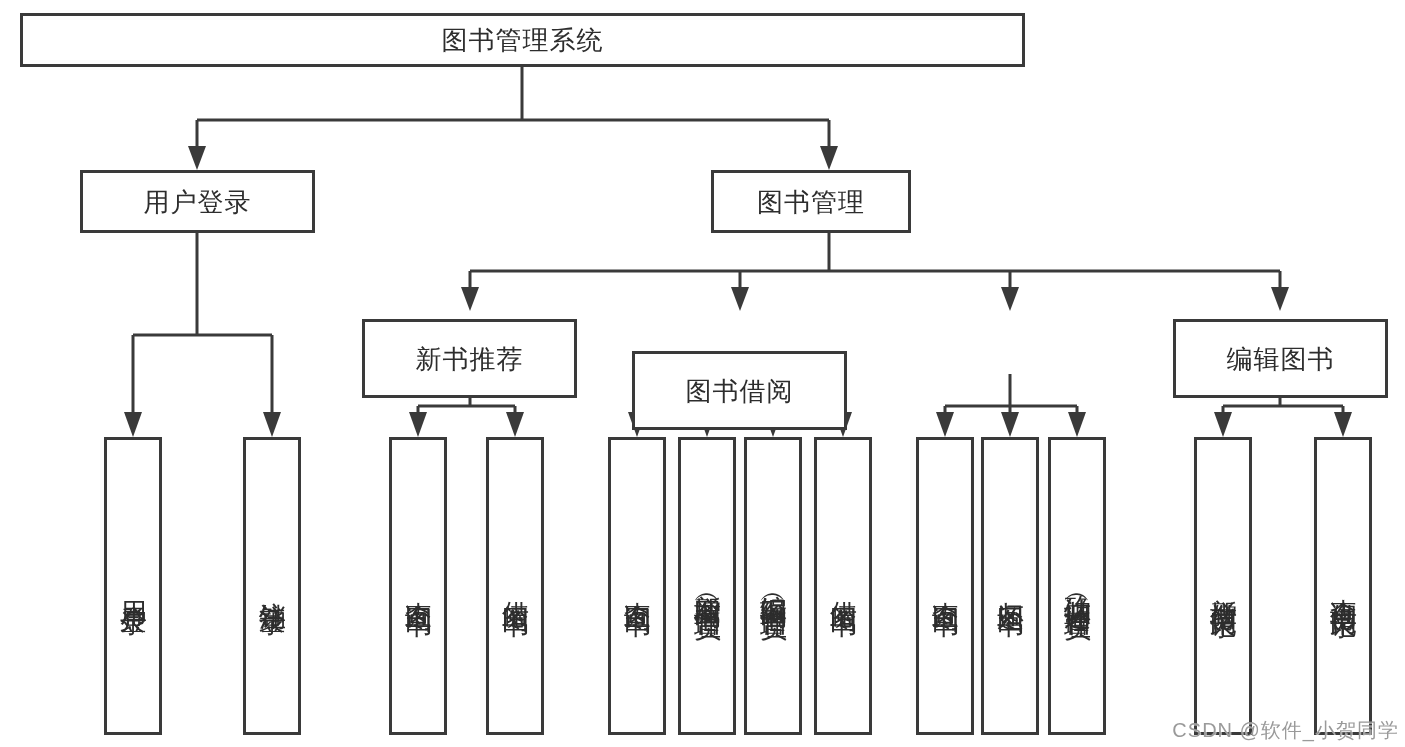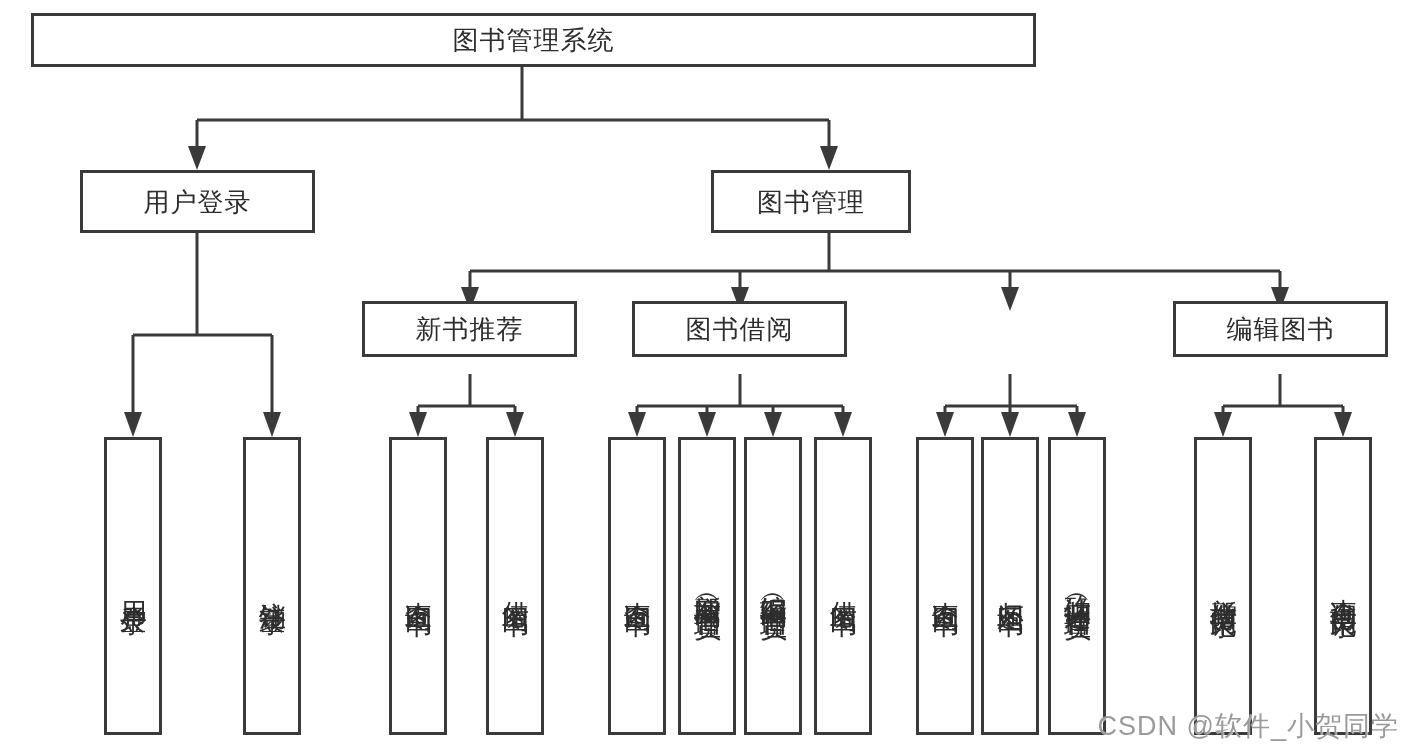--- a/index.html
+++ b/index.html
@@ -29,28 +29,28 @@
     border: 3px solid #3a3a3a;
     display: flex;
     align-items: center;
     justify-content: center;
     font-size: 26px;
     line-height: 1;
     letter-spacing: 1px;
     color: #2d2d2d;
   }
   
-  .node.root   { left: 20px;  top: 13px;  width: 1005px; height: 54px; margin-left: 11px; }
+  .node.root   { left: 20px;  top: 13px;  width: 1005px; height: 54px; }
   
   .node.l2a    { left: 80px;  top: 170px; width: 235px;  height: 63px; }
   .node.l2b    { left: 711px; top: 170px; width: 200px;  height: 63px; }
   
-  .node.l3     { top: 301px;  height: 56px; width: 215px; }
+  .node.l3     { top: 319px;  height: 79px; width: 215px; }
   .node.l3a    { left: 362px; }
-  .node.l3b    { left: 632px; }
+  .node.l3b    { left: 632px; margin-top: 32px; }
   .node.l3c    { left: 903px; }
   .node.l3d    { left: 1173px; }
   
   .node.leaf   { top: 437px;  width: 58px; height: 298px; }
   .leaf .vtext {
     writing-mode: vertical-rl;
     text-orientation: upright;
     font-size: 27px;
     letter-spacing: 3px;
     line-height: 1;
@@ -66,21 +66,21 @@
   .node.x814  { left: 814px; }
   .node.x916  { left: 916px; }
   .node.x981  { left: 981px; }
   .node.x1048 { left: 1048px; }
   .node.x1194 { left: 1194px; }
   .node.x1314 { left: 1314px; }
   .watermark {
     position: absolute;
     right: 6px;
     bottom: 3px;
-    font-size: 27px;
+    font-size: 20px;
     color: #9a9a9a;
     letter-spacing: 1px;
     white-space: nowrap;
     text-shadow: 1px 1px 0 rgba(255,255,255,0.6);
   }
 </style>
 </head>
 <body>
 
 <div class="stage">

